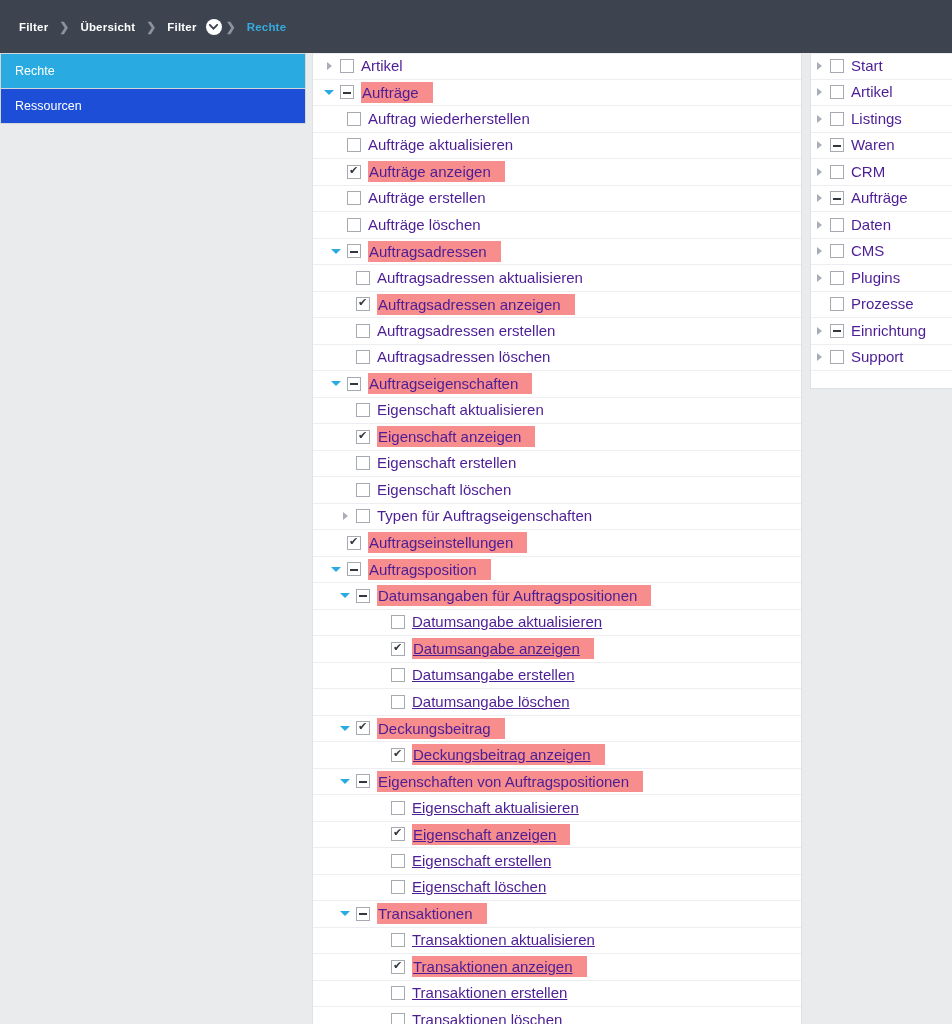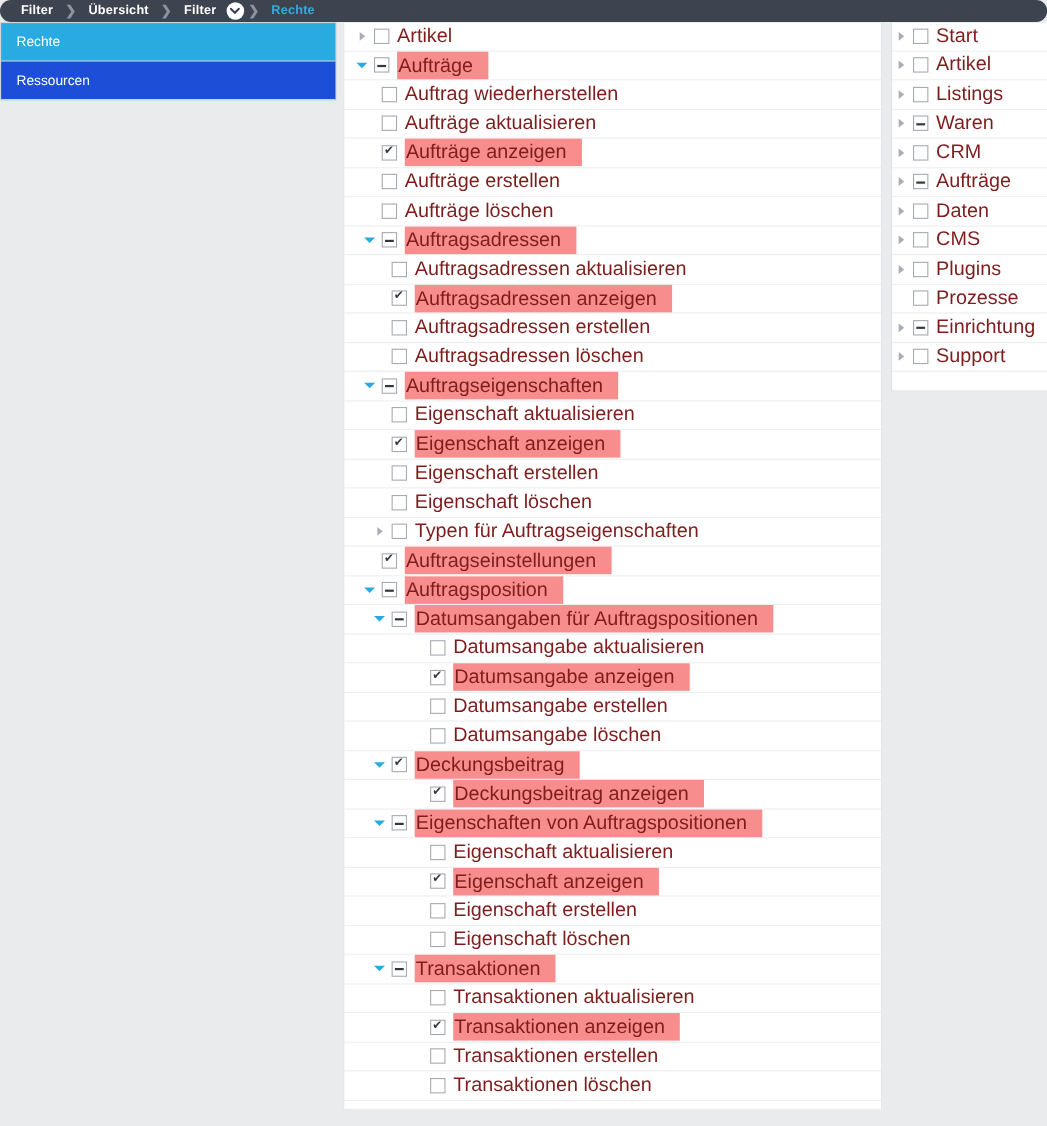--- a/index.html
+++ b/index.html
@@ -6,27 +6,26 @@
   html, body {
     margin: 0; padding: 0;
     width: 952px; height: 1024px;
     background: #eaebec;
     font-family: "Liberation Sans", sans-serif;
     overflow: hidden;
   }
 
   
   #breadcrumb-bar {
-    height: 20px;
+    height: 53px;
     background: #3d4450;
     display: flex;
     align-items: center;
     padding-left: 10px;
     gap: 0;
-    border-radius: 18px;
   }
   .crumb {
     color: #ffffff;
     font-size: 11.5px;
     font-weight: bold;
     padding: 0 9px;
     letter-spacing: .2px;
     white-space: nowrap;
   }
   .crumb.active { color: #35aadc; }
@@ -106,22 +105,22 @@
     overflow: hidden;
   }
 
   
   .tree { padding: 0; margin: 0; }
   .row {
     height: 26.5px;
     display: flex;
     align-items: center;
     border-bottom: 1px solid #eceef0;
-    font-size: 18px;
-    color: #7f1d1d;
+    font-size: 15px;
+    color: #4c1d95;
     white-space: nowrap;
     cursor: pointer;
   }
   .row:first-child { border-top: 1px solid #eceef0; }
 
   
   .arrow {
     width: 16px; flex: 0 0 16px;
     height: 26px;
     display: flex; align-items: center; justify-content: center;
@@ -170,21 +169,21 @@
   .label { padding: 1px 0 2px 0; line-height: 1.15; }
   .label.hl {
     background: #f78d8d;
     padding: 2px 14px 2px 1px;
   }
 
   
   .ind0 { padding-left: 8px; }
   .ind1 { padding-left: 15px; }
   .ind2 { padding-left: 24px; text-align: right; }
-  .ind3 { padding-left: 59px; }
+  .ind3 { padding-left: 59px; text-decoration: underline; }
 
   .r-ind0 { }
 </style>
 </head>
 <body>
 
 <div id="breadcrumb-bar">
     <span class="crumb">Filter</span>
     <span class="crumb-sep">❯</span>
     <span class="crumb">Übersicht</span>

